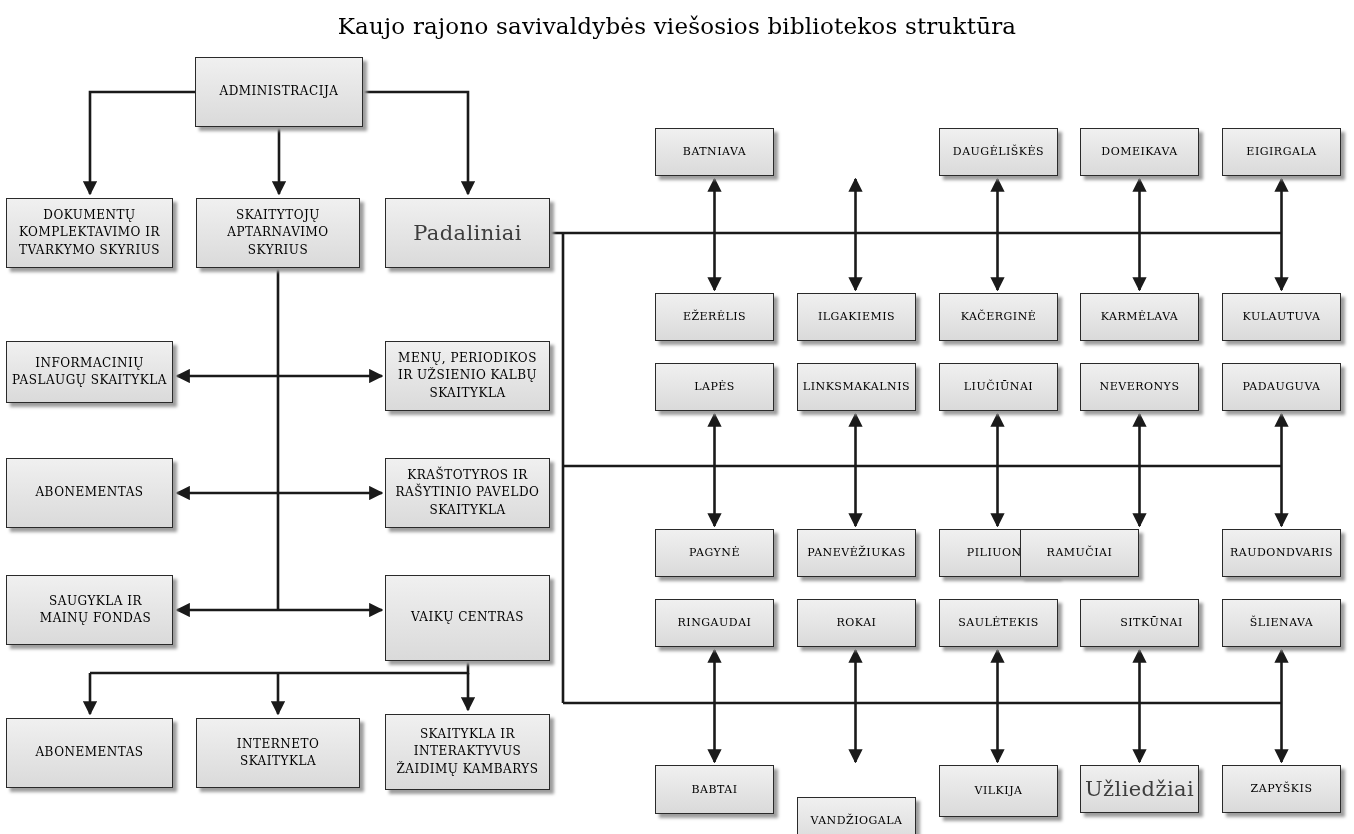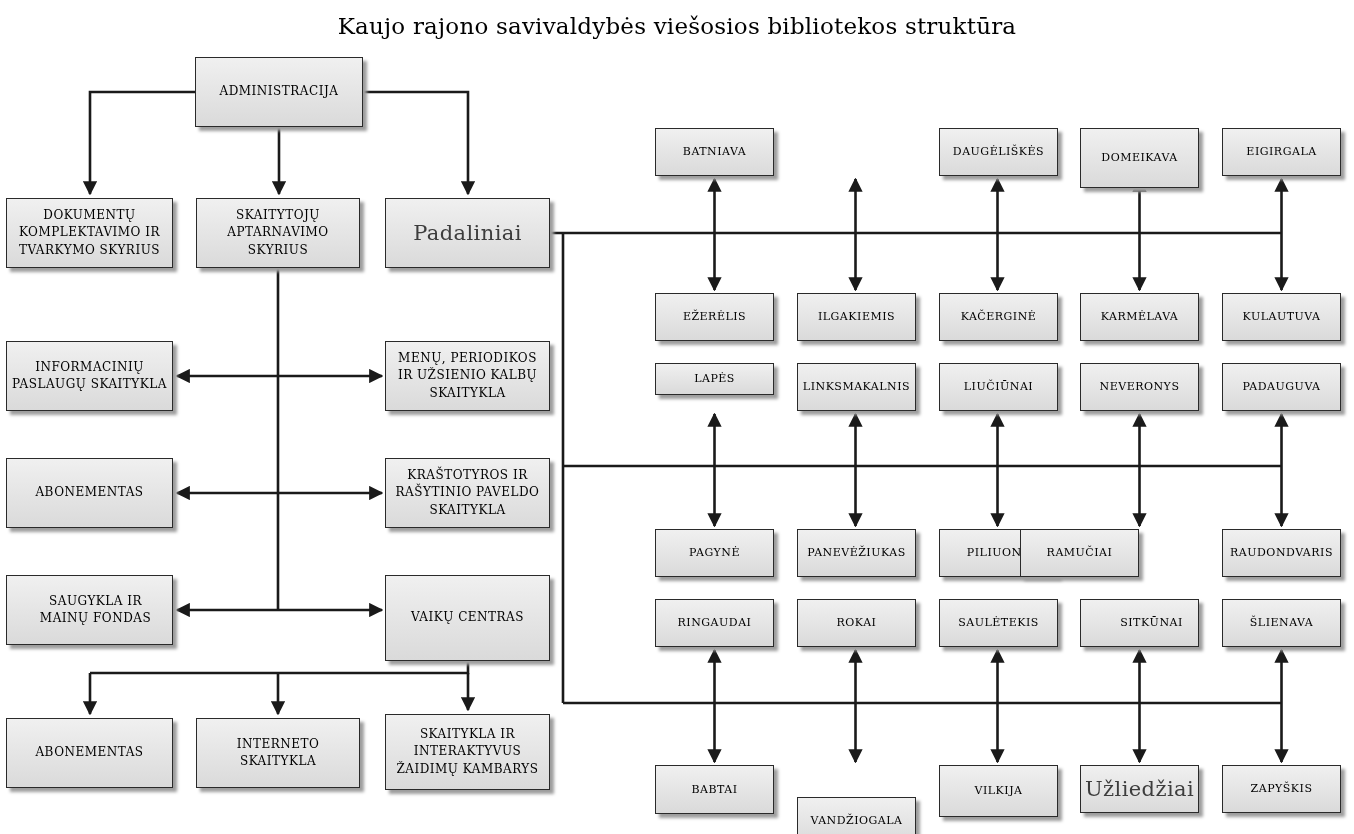--- a/index.html
+++ b/index.html
@@ -98,21 +98,21 @@
     </div>
     <div class="box" style="left: 6px; top: 198px; width: 167px; height: 70px;">
       <span>DOKUMENTŲ KOMPLEKTAVIMO IR TVARKYMO SKYRIUS</span>
     </div>
     <div class="box" style="left: 196px; top: 198px; width: 164px; height: 70px;">
       <span>SKAITYTOJŲ APTARNAVIMO SKYRIUS</span>
     </div>
     <div class="box big" style="left: 385px; top: 198px; width: 165px; height: 70px;">
       <span>Padaliniai</span>
     </div>
-    <div class="box" style="left: 6px; top: 341px; width: 167px; height: 70px;">
+    <div class="box" style="left: 6px; top: 341px; width: 167px; height: 62px;">
       <span>INFORMACINIŲ PASLAUGŲ SKAITYKLA</span>
     </div>
     <div class="box" style="left: 385px; top: 341px; width: 165px; height: 70px;">
       <span>MENŲ, PERIODIKOS IR UŽSIENIO KALBŲ SKAITYKLA</span>
     </div>
     <div class="box" style="left: 6px; top: 458px; width: 167px; height: 70px;">
       <span>ABONEMENTAS</span>
     </div>
     <div class="box" style="left: 385px; top: 458px; width: 165px; height: 70px;">
       <span>KRAŠTOTYROS IR RAŠYTINIO PAVELDO SKAITYKLA</span>
@@ -131,42 +131,42 @@
     </div>
     <div class="box" style="left: 385px; top: 714px; width: 165px; height: 76px;">
       <span>SKAITYKLA IR INTERAKTYVUS ŽAIDIMŲ KAMBARYS</span>
     </div>
     <div class="box grid-box" style="left: 655px; top: 128px; width: 119px; height: 48px;">
       <span>BATNIAVA</span>
     </div>
     <div class="box grid-box" style="left: 939px; top: 128px; width: 119px; height: 48px;">
       <span>DAUGĖLIŠKĖS</span>
     </div>
-    <div class="box grid-box" style="left: 1080px; top: 128px; width: 119px; height: 60px; text-align: center;">
+    <div class="box grid-box" style="left: 1080px; top: 128px; width: 119px; height: 48px; text-align: center;">
       <span>DOMEIKAVA</span>
     </div>
     <div class="box grid-box" style="left: 1222px; top: 128px; width: 119px; height: 48px;">
       <span>EIGIRGALA</span>
     </div>
     <div class="box grid-box" style="left: 655px; top: 293px; width: 119px; height: 48px;">
       <span>EŽERĖLIS</span>
     </div>
     <div class="box grid-box" style="left: 797px; top: 293px; width: 119px; height: 48px;">
       <span>ILGAKIEMIS</span>
     </div>
     <div class="box grid-box" style="left: 939px; top: 293px; width: 119px; height: 48px;">
       <span>KAČERGINĖ</span>
     </div>
     <div class="box grid-box" style="left: 1080px; top: 293px; width: 119px; height: 48px;">
       <span>KARMĖLAVA</span>
     </div>
     <div class="box grid-box" style="left: 1222px; top: 293px; width: 119px; height: 48px;">
       <span>KULAUTUVA</span>
     </div>
-    <div class="box grid-box" style="left: 655px; top: 363px; width: 119px; height: 32px;">
+    <div class="box grid-box" style="left: 655px; top: 363px; width: 119px; height: 48px;">
       <span>LAPĖS</span>
     </div>
     <div class="box grid-box" style="left: 797px; top: 363px; width: 119px; height: 48px;">
       <span>LINKSMAKALNIS</span>
     </div>
     <div class="box grid-box" style="left: 939px; top: 363px; width: 119px; height: 48px;">
       <span>LIUČIŪNAI</span>
     </div>
     <div class="box grid-box" style="left: 1080px; top: 363px; width: 119px; height: 48px;">
       <span>NEVERONYS</span>

